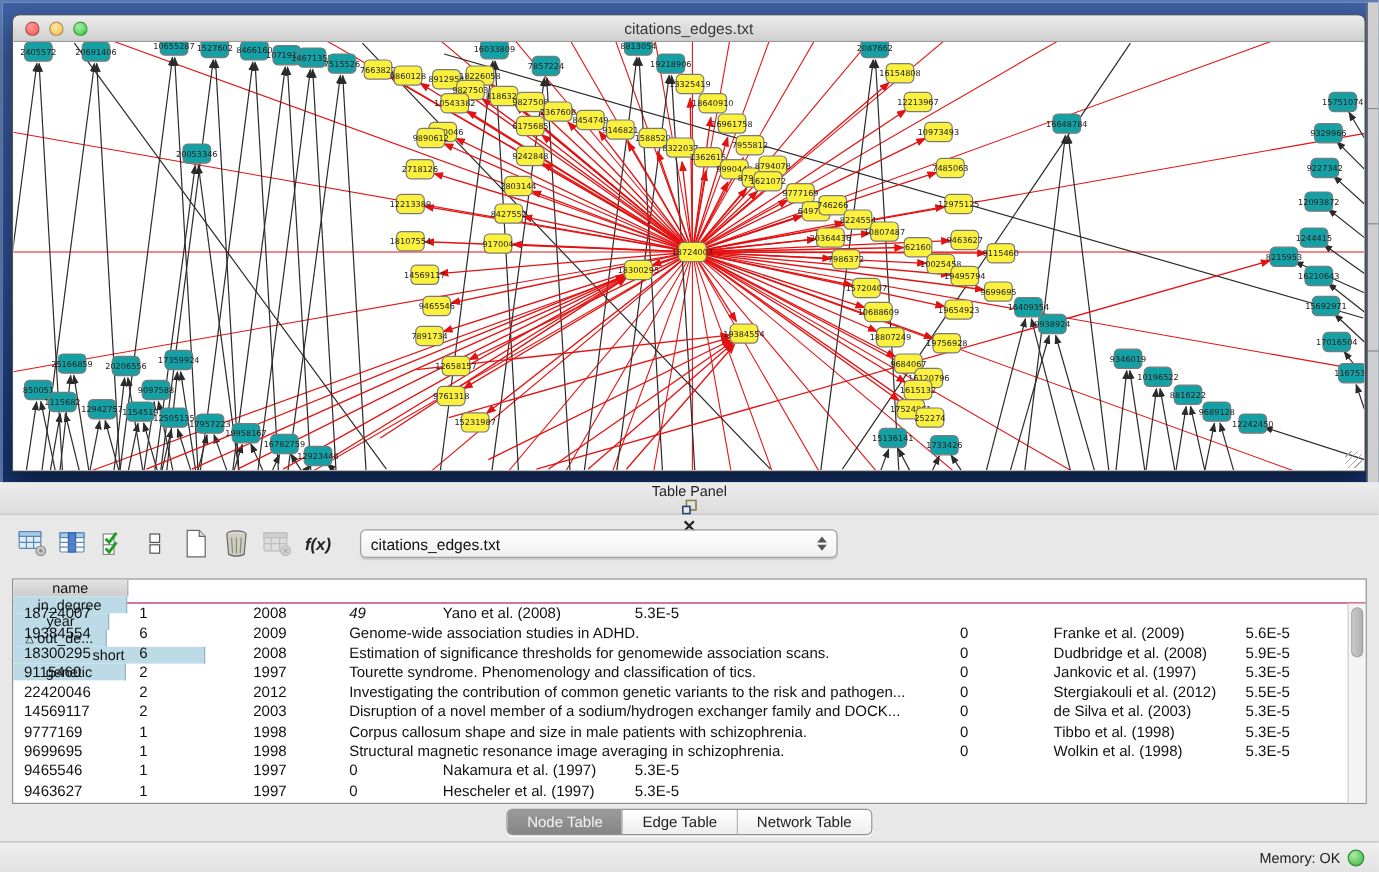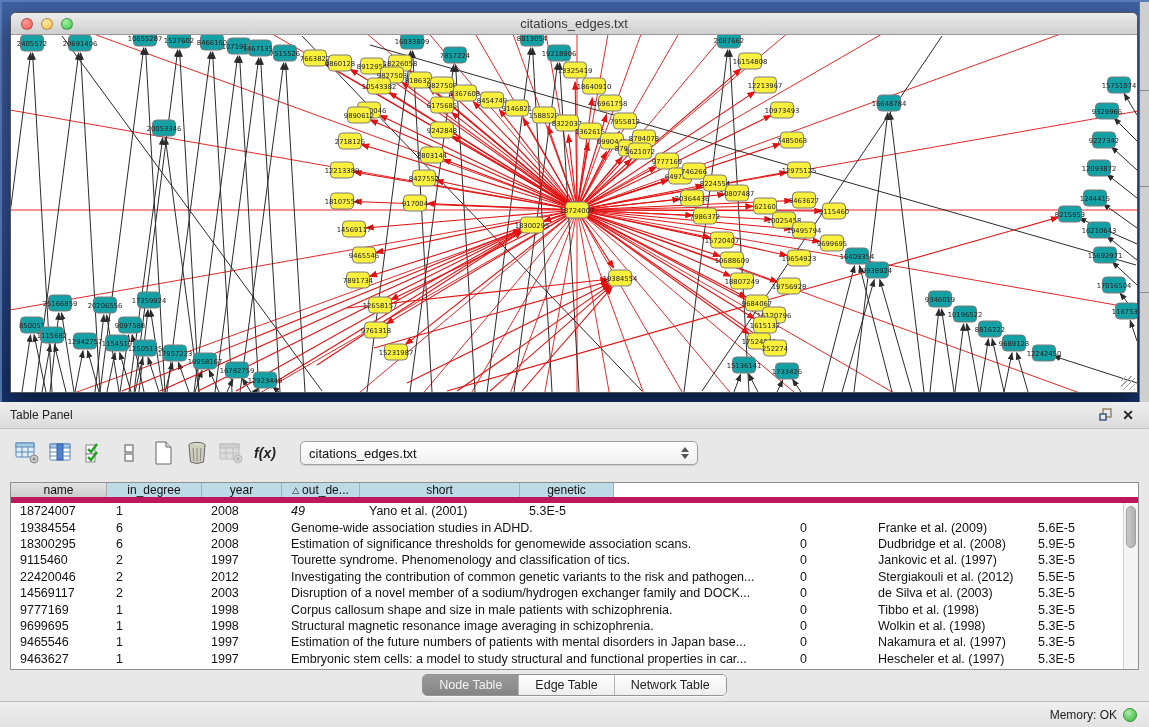--- a/index.html
+++ b/index.html
@@ -26,41 +26,41 @@
   .light.yel { background:radial-gradient(circle at 35% 30%,#ffe9a8,#fdbc40); }
   .light.grn { background:radial-gradient(circle at 35% 30%,#a6f2a0,#33c748); }
   .wtitle { text-align:center; line-height:22px; font-size:13px; color:#3a3a3a; }
   .gcanvas { position:relative; width:1126px; height:357px; background:#fff; overflow:hidden; }
   .grip { position:absolute; right:2px; bottom:2px; width:14px; height:14px;
     background:repeating-linear-gradient(135deg,transparent 0 3px,#aaa 3px 4px); }
 
   
   .tpanel { position:absolute; left:0; top:402px; width:1149px; height:325px; background:#e8e8e8; }
   .panelbar { height:27px; background:linear-gradient(#ededed,#dcdcdc);
-    border-bottom:1px solid #c2c2c2; display:flex; align-items:center; padding:0 10px; }
+    border-bottom:1px solid #c2c2c2; display:flex; align-items:center; padding:0 10px;flex-direction:column; }
   .panelbar .ptitle { font-size:12px; color:#222; }
   .panelbar .spacer { flex:1; }
   .pbtn { width:22px; height:18px; display:flex; align-items:center; justify-content:center; cursor:default; }
   .xglyph { font-size:14px; font-weight:bold; color:#222; }
 
   .toolbar { height:48px; display:flex; align-items:center; padding-left:14px; gap:8px; }
   .tico { width:26px; height:26px; display:flex; align-items:center; justify-content:center;text-align:center; }
   .fx { font-size:14px; font-style:italic; font-weight:bold; color:#222; }
   .combo { margin-left:14px; width:398px; height:24px; border:1px solid #9f9f9f; border-radius:5px;
     background:linear-gradient(#fff,#f0f0f0); display:flex; align-items:center; padding:0 8px;
     font-size:13px; color:#111; box-shadow:0 1px 1px rgba(0,0,0,.12); }
   .combo .clabel { flex:1; }
   .combo .arrows { display:flex; flex-direction:column; gap:2px; }
   .combo .arrows i { display:block; width:0; height:0; border-left:4px solid transparent; border-right:4px solid transparent; }
   .combo .arrows .up { border-bottom:5px solid #555; }
   .combo .arrows .dn { border-top:5px solid #555; }
 
   .tablewrap { position:absolute; left:10px; top:80px; width:1129px; height:188px;
     border:1px solid #8f8f8f; background:#fff; overflow:hidden; display:flex; flex-direction:column; }
-  .thead { display:flex; height:20px; border-bottom:6px solid #be185d; font-size:12px; color:#111; }
+  .thead { display:flex; height:20px; border-bottom:1px solid #be185d; font-size:12px; color:#111;flex-direction:column; }
   .th { border-right:1px solid #9ab4bf; background:#bcdbe7; display:flex; align-items:center; justify-content:center; gap:3px; }
   .th.gray { background:linear-gradient(#e3e3e3,#cdcdcd); border-right:1px solid #aaa; }
   .tbodywrap { display:flex; flex:1; }
   .tbody { flex:1; }
   .tr { display:flex; height:16.4px; align-items:center; font-size:12.5px; color:#111; white-space:nowrap; }
   .td { overflow:hidden; padding-left:9px; }
   .vscroll { width:15px; background:#f4f4f4; border-left:1px solid #d0d0d0; position:relative; }
   .vthumb { position:absolute; left:2px; top:3px; width:10px; height:42px; border-radius:5px;
     background:linear-gradient(90deg,#c9c9c9,#b0b0b0); border:1px solid #a0a0a0; }
 
@@ -891,21 +891,21 @@
           <span>genetic</span>
         </div>
       </div>
     <div class="tbodywrap">
       <div class="tbody" id="tbody">
           <div class="tr">
             <div class="td" style="width: 96px;">18724007</div>
             <div class="td" style="width: 95px;">1</div>
             <div class="td" style="width: 80px;">2008</div>
             <div class="td" style="width: 78px; font-style: italic;">49</div>
-            <div class="td" style="width: 160px;">Yano et al. (2001)</div>
+            <div class="td" style="width: 160px;">Yano et al. (2008)</div>
             <div class="td" style="width: 94px;">5.3E-5</div>
           </div>
           <div class="tr">
             <div class="td" style="width: 96px;">19384554</div>
             <div class="td" style="width: 95px;">6</div>
             <div class="td" style="width: 80px;">2009</div>
             <div class="td" style="width: 503px; flex: 1 1 0%;">Genome-wide association studies in ADHD.</div>
             <div class="td" style="width: 78px;">0</div>
             <div class="td" style="width: 160px;">Franke et al. (2009)</div>
             <div class="td" style="width: 94px;">5.6E-5</div>
@@ -961,30 +961,28 @@
             <div class="td" style="width: 80px;">1998</div>
             <div class="td" style="width: 503px; flex: 1 1 0%;">Structural magnetic resonance image averaging in schizophrenia.</div>
             <div class="td" style="width: 78px;">0</div>
             <div class="td" style="width: 160px;">Wolkin et al. (1998)</div>
             <div class="td" style="width: 94px;">5.3E-5</div>
           </div>
           <div class="tr">
             <div class="td" style="width: 96px;">9465546</div>
             <div class="td" style="width: 95px;">1</div>
             <div class="td" style="width: 80px;">1997</div>
-            <div class="td" style="width: 503px; flex: 1 1 0%;">Estimation of the future numbers of patients with mental disorders in Japan base...</div>
             <div class="td" style="width: 78px;">0</div>
             <div class="td" style="width: 160px;">Nakamura et al. (1997)</div>
             <div class="td" style="width: 94px;">5.3E-5</div>
           </div>
           <div class="tr">
             <div class="td" style="width: 96px;">9463627</div>
             <div class="td" style="width: 95px;">1</div>
             <div class="td" style="width: 80px;">1997</div>
-            <div class="td" style="width: 503px; flex: 1 1 0%;">Embryonic stem cells: a model to study structural and functional properties in car...</div>
             <div class="td" style="width: 78px;">0</div>
             <div class="td" style="width: 160px;">Hescheler et al. (1997)</div>
             <div class="td" style="width: 94px;">5.3E-5</div>
           </div>
         </div>
       <div class="vscroll">
           <div class="vthumb"></div>
         </div>
     </div>
   </div>

